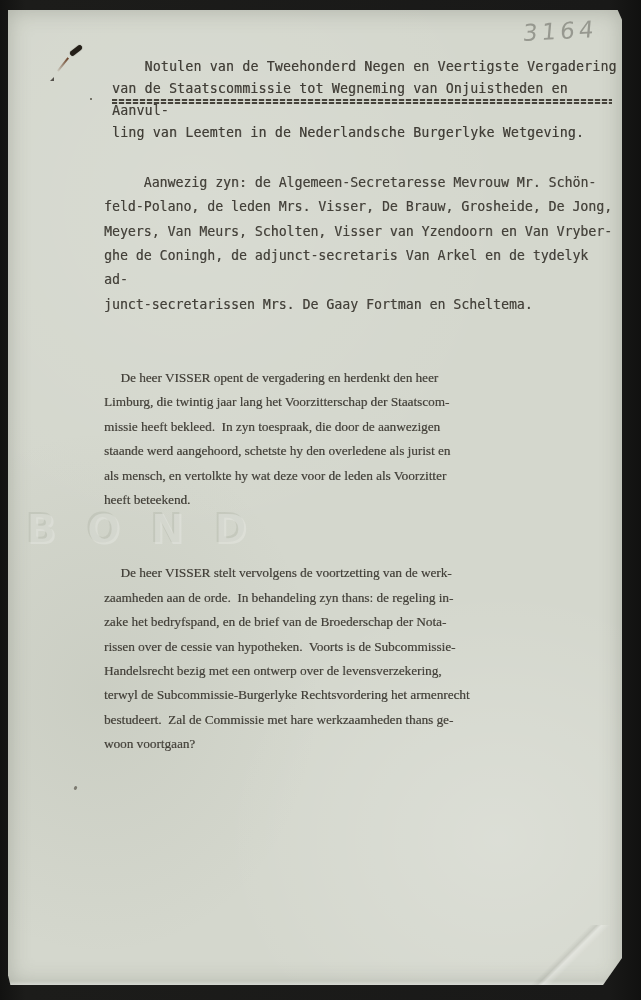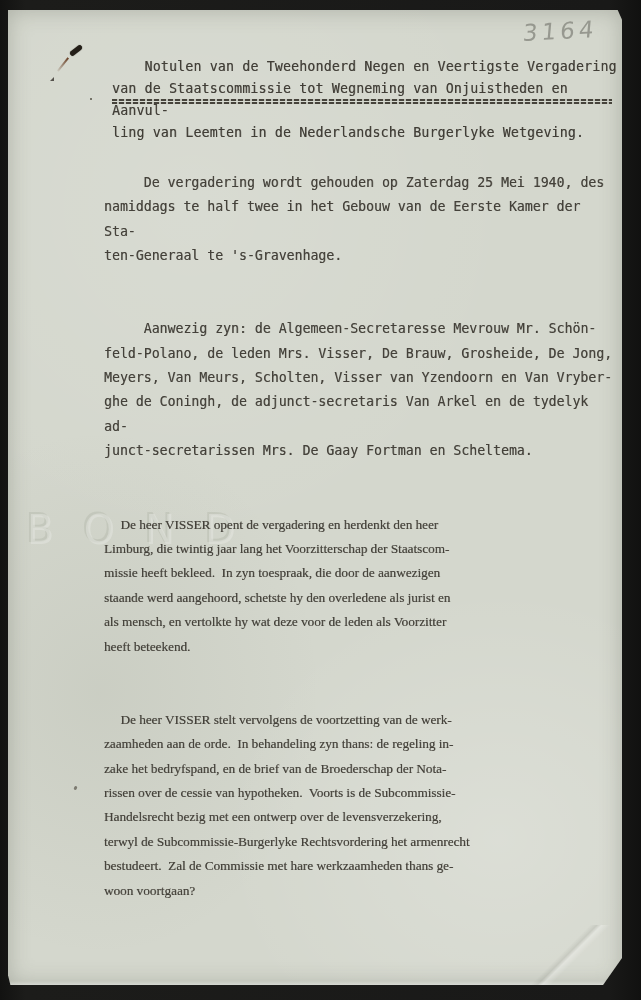--- a/index.html
+++ b/index.html
@@ -38,21 +38,21 @@
   .ink-blob{position:absolute;left:19px;top:4px;width:14px;height:5px;border-radius:3px;
     background:#241f18;transform:rotate(-38deg);box-shadow:0 0 1px rgba(30,25,18,0.7);}
   .ink-tail{position:absolute;left:12px;top:12px;width:2px;height:17px;
     background:linear-gradient(#6a4026, rgba(106,64,38,0.1));transform:rotate(38deg);}
   .ink-speck{position:absolute;left:0px;top:33px;width:4px;height:4px;background:#35302a;
     clip-path:polygon(0 100%, 100% 0, 100% 100%);opacity:0.8;}
   .speck-a{position:absolute;left:82px;top:88px;width:2px;height:2px;background:#555046;border-radius:50%;}
   .speck-b{position:absolute;left:66px;top:776px;width:3px;height:4px;background:#5a554b;border-radius:50%;transform:rotate(30deg);opacity:0.7;}
   .watermark{
     position:absolute;left:18px;top:496px;width:600px;
-    font-family:"DejaVu Sans", sans-serif;font-weight:normal;
+    font-family:"DejaVu Sans", sans-serif;font-weight:bold;
     font-size:40px;letter-spacing:30px;white-space:nowrap;
     color:transparent;
     text-shadow:1px 1px 0 rgba(255,255,255,0.45), -1px -1px 0 rgba(135,140,124,0.35);
     opacity:0.5;pointer-events:none;
   }
   .title-block{
     position:absolute;left:104px;top:46px;width:505px;
     font-size:13.2px;line-height:22px;color:#413e37;
     white-space:pre-wrap;letter-spacing:0.2px;
     text-shadow:0.4px 0 0 rgba(65,62,55,0.55);
@@ -91,23 +91,20 @@
   <div class="title-block">    Notulen van de Tweehonderd Negen en Veertigste Vergadering
 van de Staatscommissie tot Wegneming van Onjuistheden en Aanvul-
 ling van Leemten in de Nederlandsche Burgerlyke Wetgeving.</div>
 
   <div class="title-rule">
     <div class="row"></div>
     <div class="row"></div>
   </div>
 
   <div class="text-block">
-    <p class="para">     De vergadering wordt gehouden op Zaterdag 25 Mei 1940, des
-namiddags te half twee in het Gebouw van de Eerste Kamer der Sta-
-ten-Generaal te 's-Gravenhage.</p>
     <p class="para">     Aanwezig zyn: de Algemeen-Secretaresse Mevrouw Mr. Schön-
 feld-Polano, de leden Mrs. Visser, De Brauw, Grosheide, De Jong,
 Meyers, Van Meurs, Scholten, Visser van Yzendoorn en Van Vryber-
 ghe de Coningh, de adjunct-secretaris Van Arkel en de tydelyk ad-
 junct-secretarissen Mrs. De Gaay Fortman en Scheltema.</p>
     <p class="para spaced">     De heer VISSER opent de vergadering en herdenkt den heer
 Limburg, die twintig jaar lang het Voorzitterschap der Staatscom-
 missie heeft bekleed.  In zyn toespraak, die door de aanwezigen
 staande werd aangehoord, schetste hy den overledene als jurist en
 als mensch, en vertolkte hy wat deze voor de leden als Voorzitter

